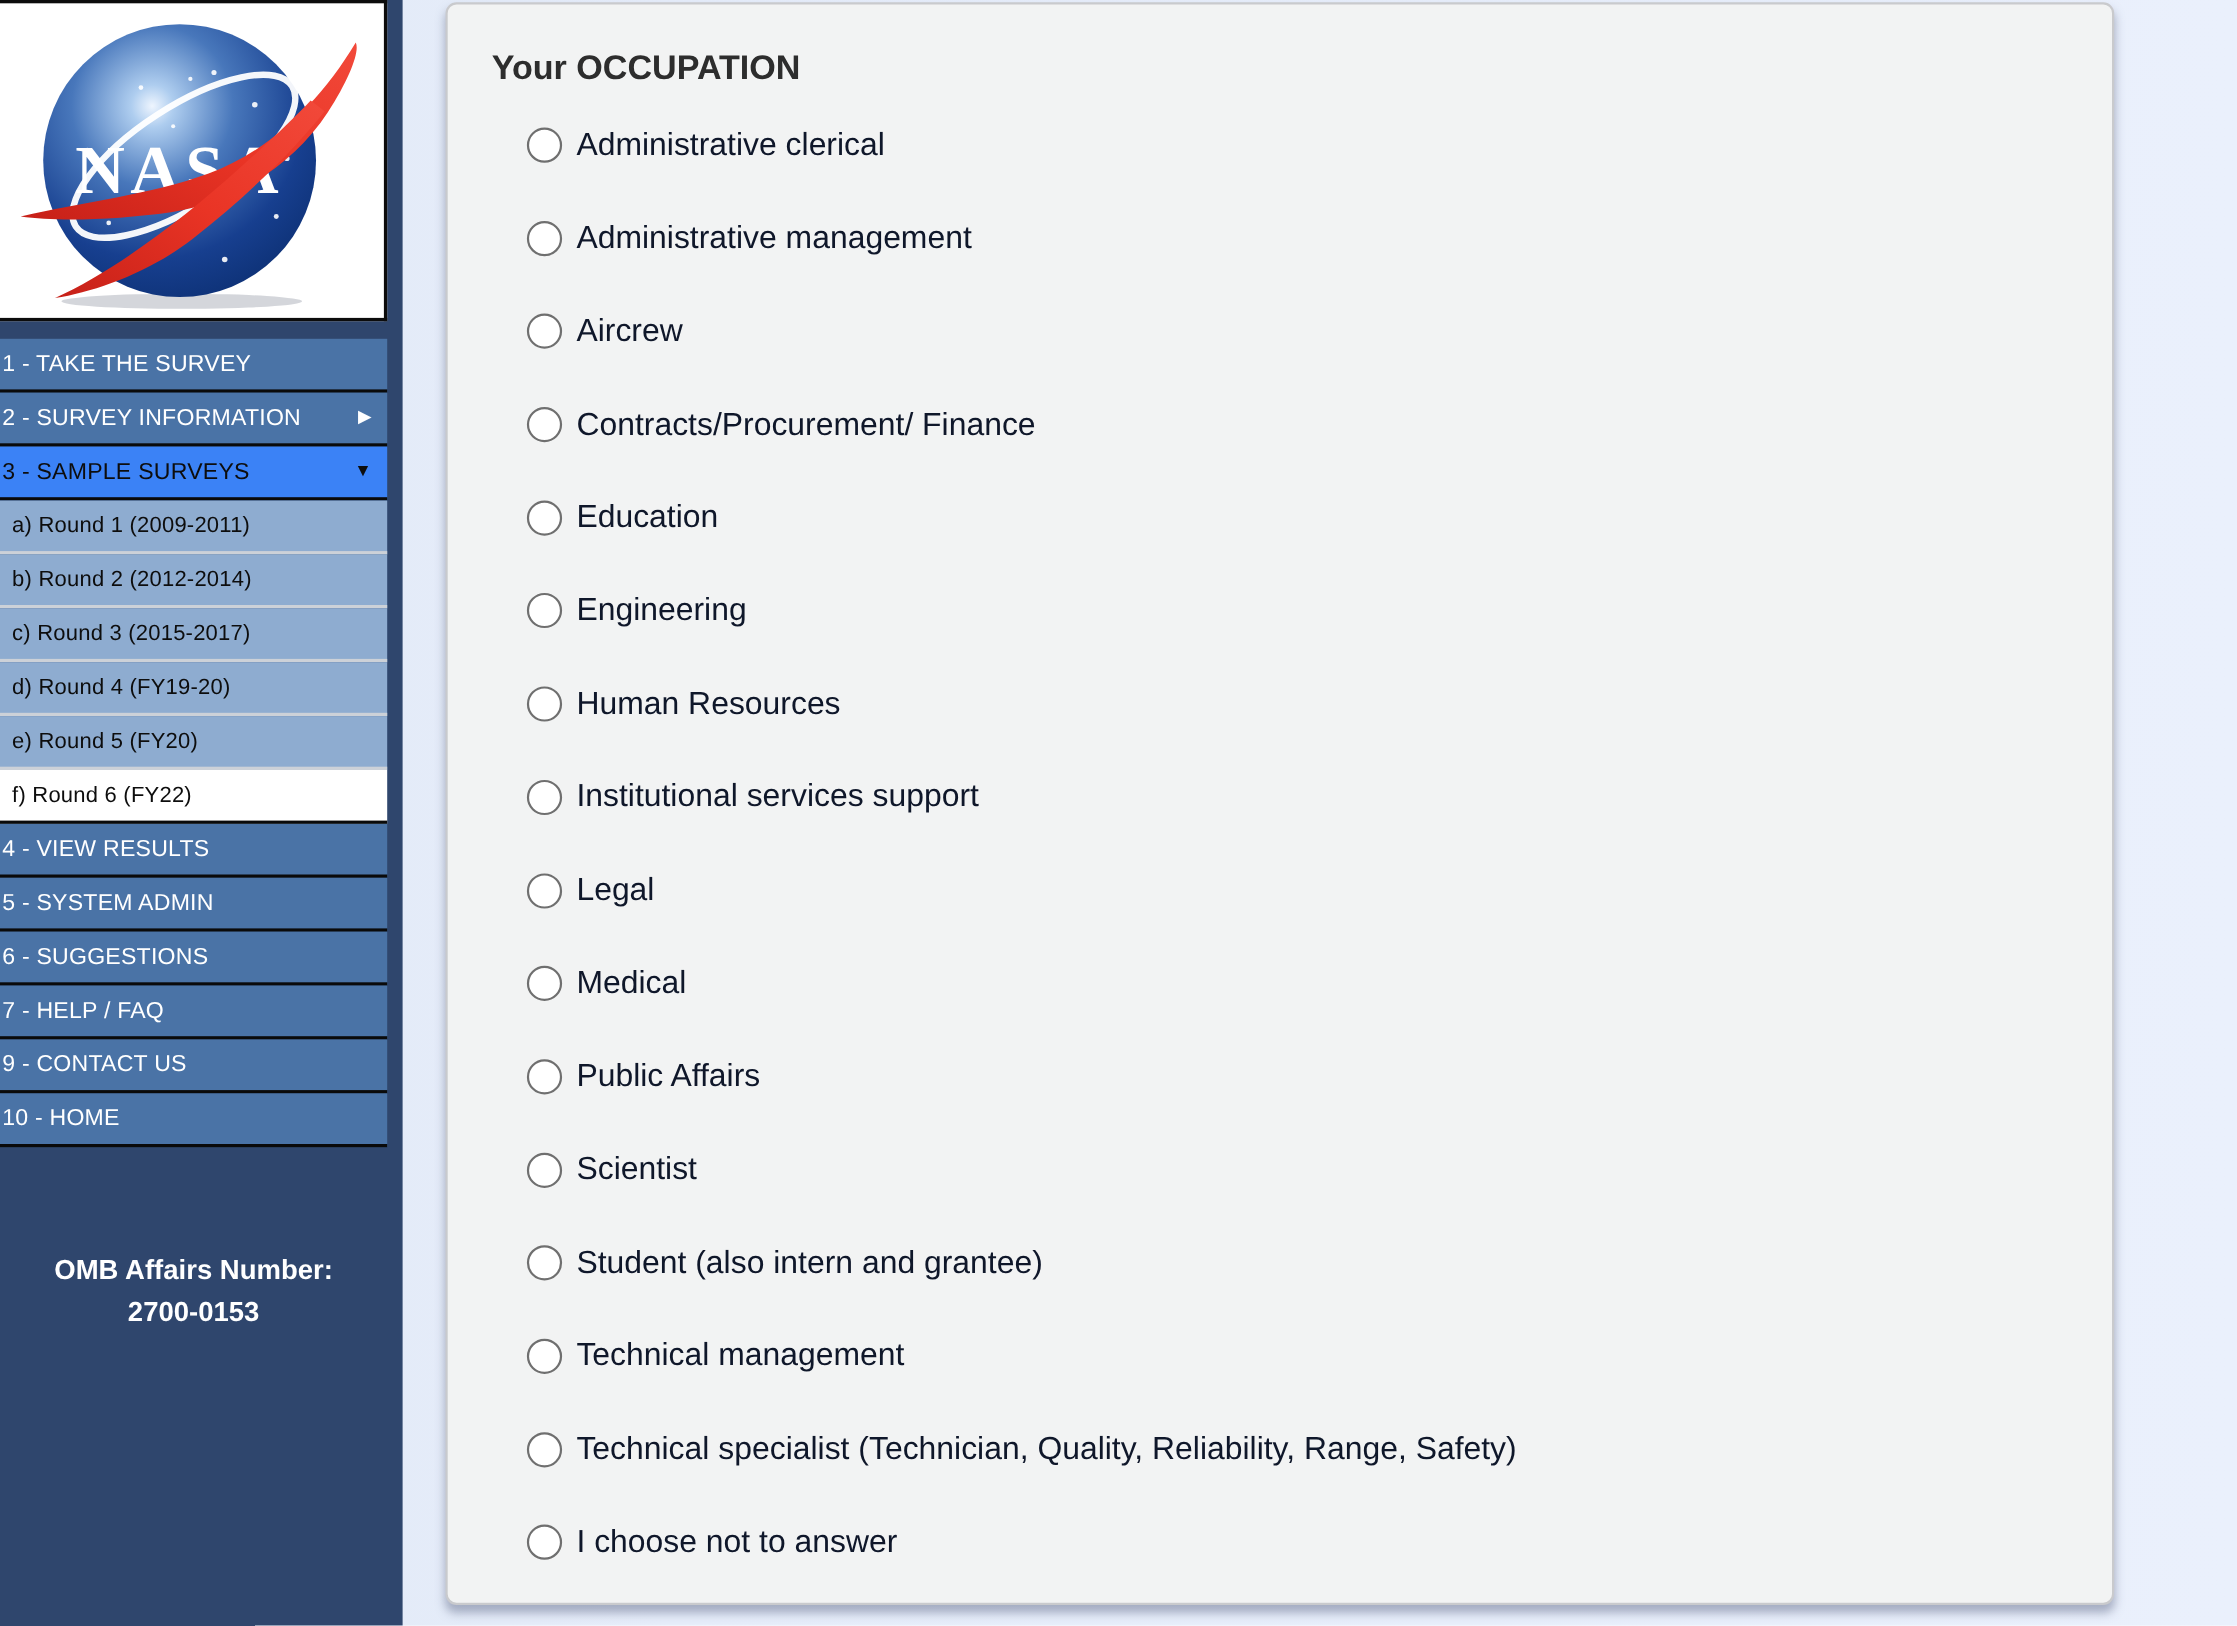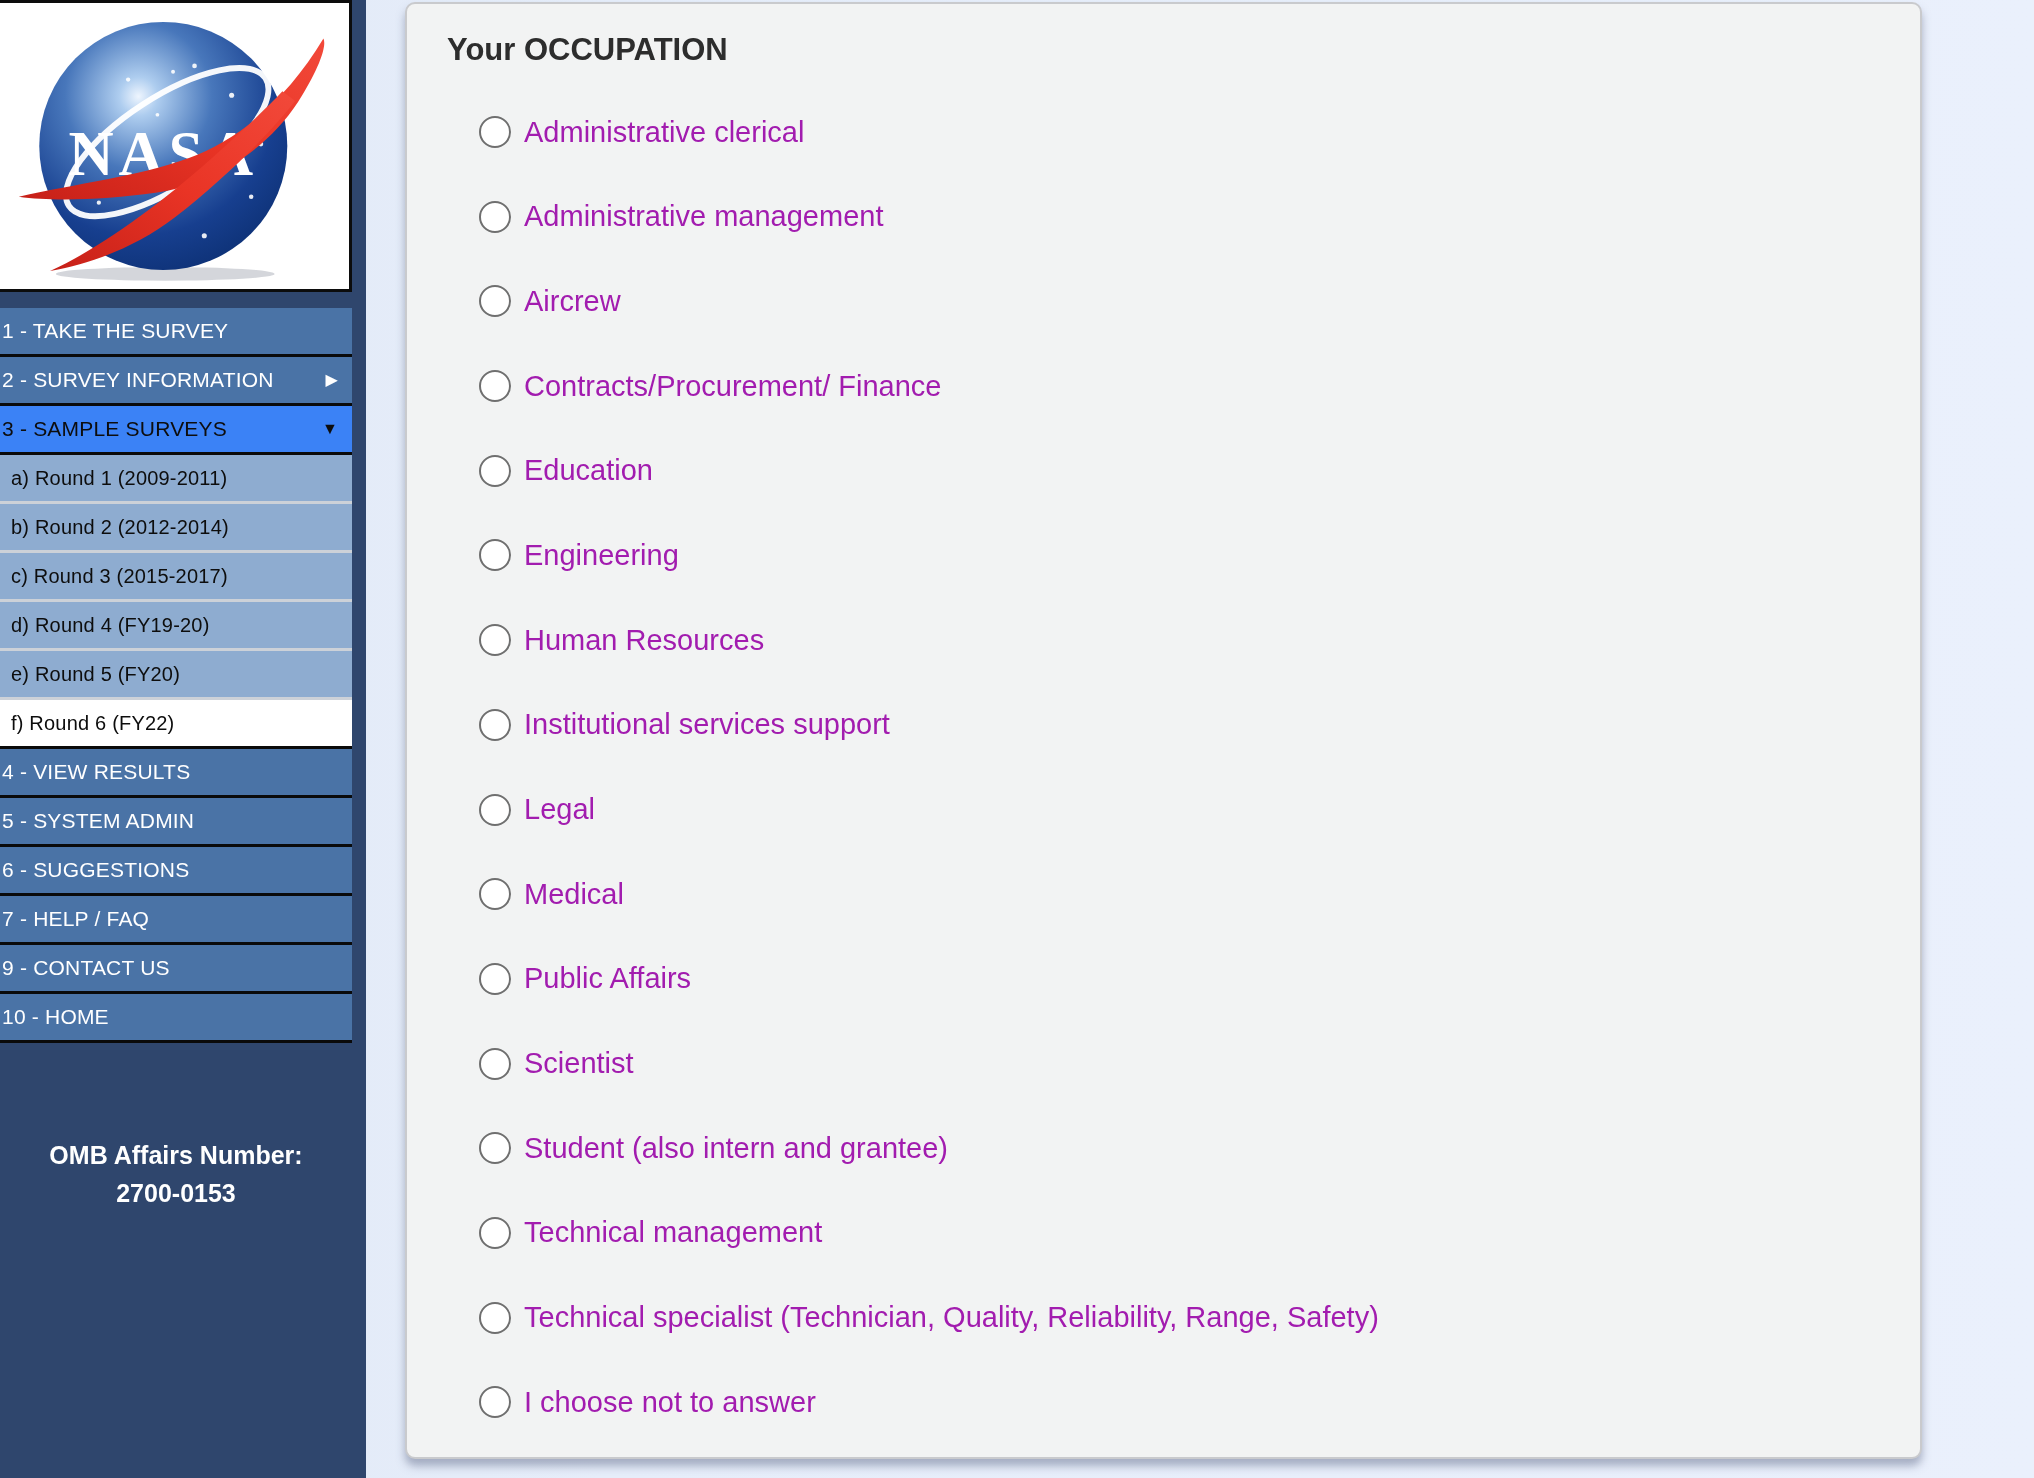--- a/index.html
+++ b/index.html
@@ -22,26 +22,26 @@
   .nav-row.sub.active{background:#ffffff;}
   .nav-row.sub.last{border-bottom:3px solid #0a0a0a;}
   .nav-arrow{margin-left:auto;font-size:16px;line-height:1;}
   .omb{position:absolute;left:0;top:1136px;width:352px;text-align:center;color:#ffffff;
        font-weight:bold;font-size:25px;line-height:38px;}
 
   
   .panel{position:absolute;left:405px;top:2px;width:1517px;height:1457px;box-sizing:border-box;
          background:#f2f3f3;border:2px solid #c9cacd;border-radius:10px;
          box-shadow:0 7px 9px rgba(100,110,140,.5);}
-  .panel-heading{position:absolute;left:40px;top:28px;font-size:31px;font-weight:bold;color:#2d2d2d;}
+  .panel-heading{position:absolute;left:40px;top:40px;font-size:31px;font-weight:bold;color:#2d2d2d;}
   .options{position:absolute;left:72px;top:112px;}
   .option-row{display:flex;align-items:center;height:32px;margin-bottom:52.7px;cursor:pointer;}
   .radio{width:32px;height:32px;border:2px solid #6f6f6f;border-radius:50%;
          background:#ffffff;box-sizing:border-box;flex:0 0 auto;}
-  .option-label{margin-left:13px;font-size:29px;color:#a21caf;white-space:nowrap;}
+  .option-label{margin-left:13px;font-size:29px;color:#0f172a;white-space:nowrap;}
 </style>
 </head>
 <body>
 
 <div class="page">
 
   <div class="sidebar">
 
     <div class="logo-box">
       <svg viewBox="0 0 340 280" width="332" height="274" aria-hidden="true">

